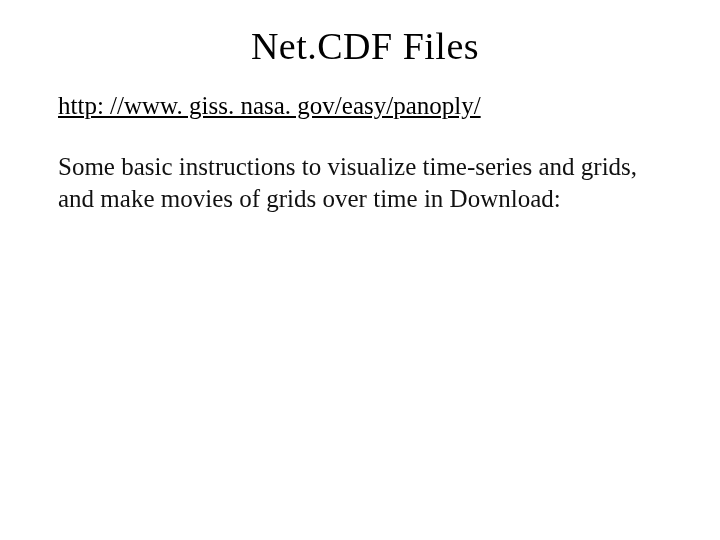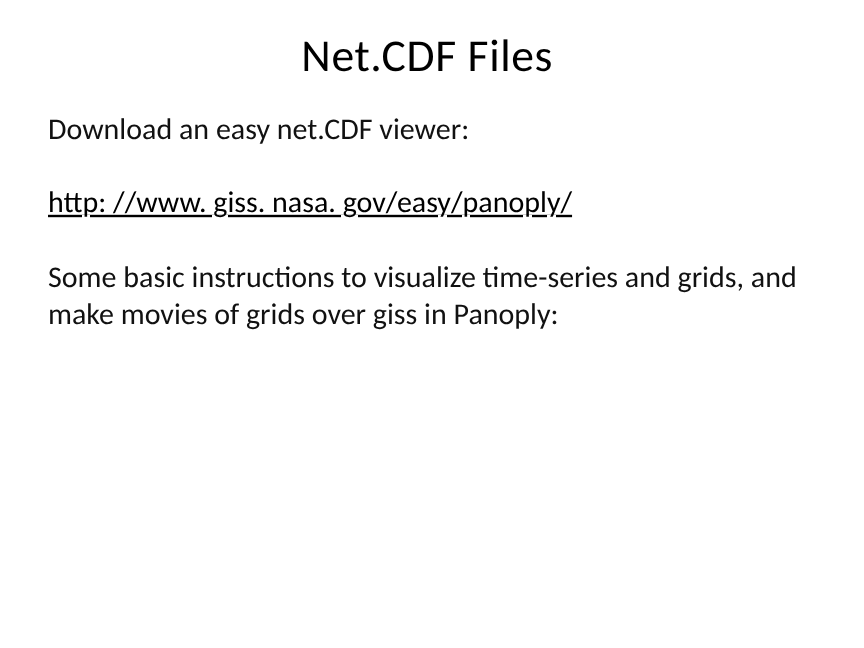--- a/index.html
+++ b/index.html
@@ -6,24 +6,25 @@
       margin: 0;
       padding: 0;
       width: 720px;
       height: 540px;
       font-family: Calibri, "Segoe UI", Arial, sans-serif;
       color: #000;
       background: #fff;
       overflow: hidden;
     }
     .slide {
-      padding: 20px 48px 0 40px;
+      padding: 20px 48px 0 58px;
       box-sizing: border-box;
       width: 100%;
       height: 100%;
+      font-family: Liberation Serif, serif;
     }
     .title {
       text-align: center;
       font-size: 38px;
       font-weight: 400;
       margin: 4px 0 22px 0;
       letter-spacing: 0.5px;
     }
     .body-text {
       font-size: 25px;
@@ -38,22 +39,21 @@
       color: #000;
     }
   </style>
 </head>
 <body>
 
 <div class="slide">
   <h1 class="title">Net.CDF Files</h1>
 
   <div class="body-text">
-    <p class="para">Download an easy net.CDF viewer:</p>
 
     <p class="para">
       <span class="link">http: //www. giss. nasa. gov/easy/panoply/</span>
     </p>
 
-    <p class="para">Some basic instructions to visualize time-series and grids, and make movies of grids over giss in Panoply:</p>
+    <p class="para">Some basic instructions to visualize time-series and grids, and make movies of grids over time in Download:</p>
 
   </div>
 </div>
 
 </body></html>

